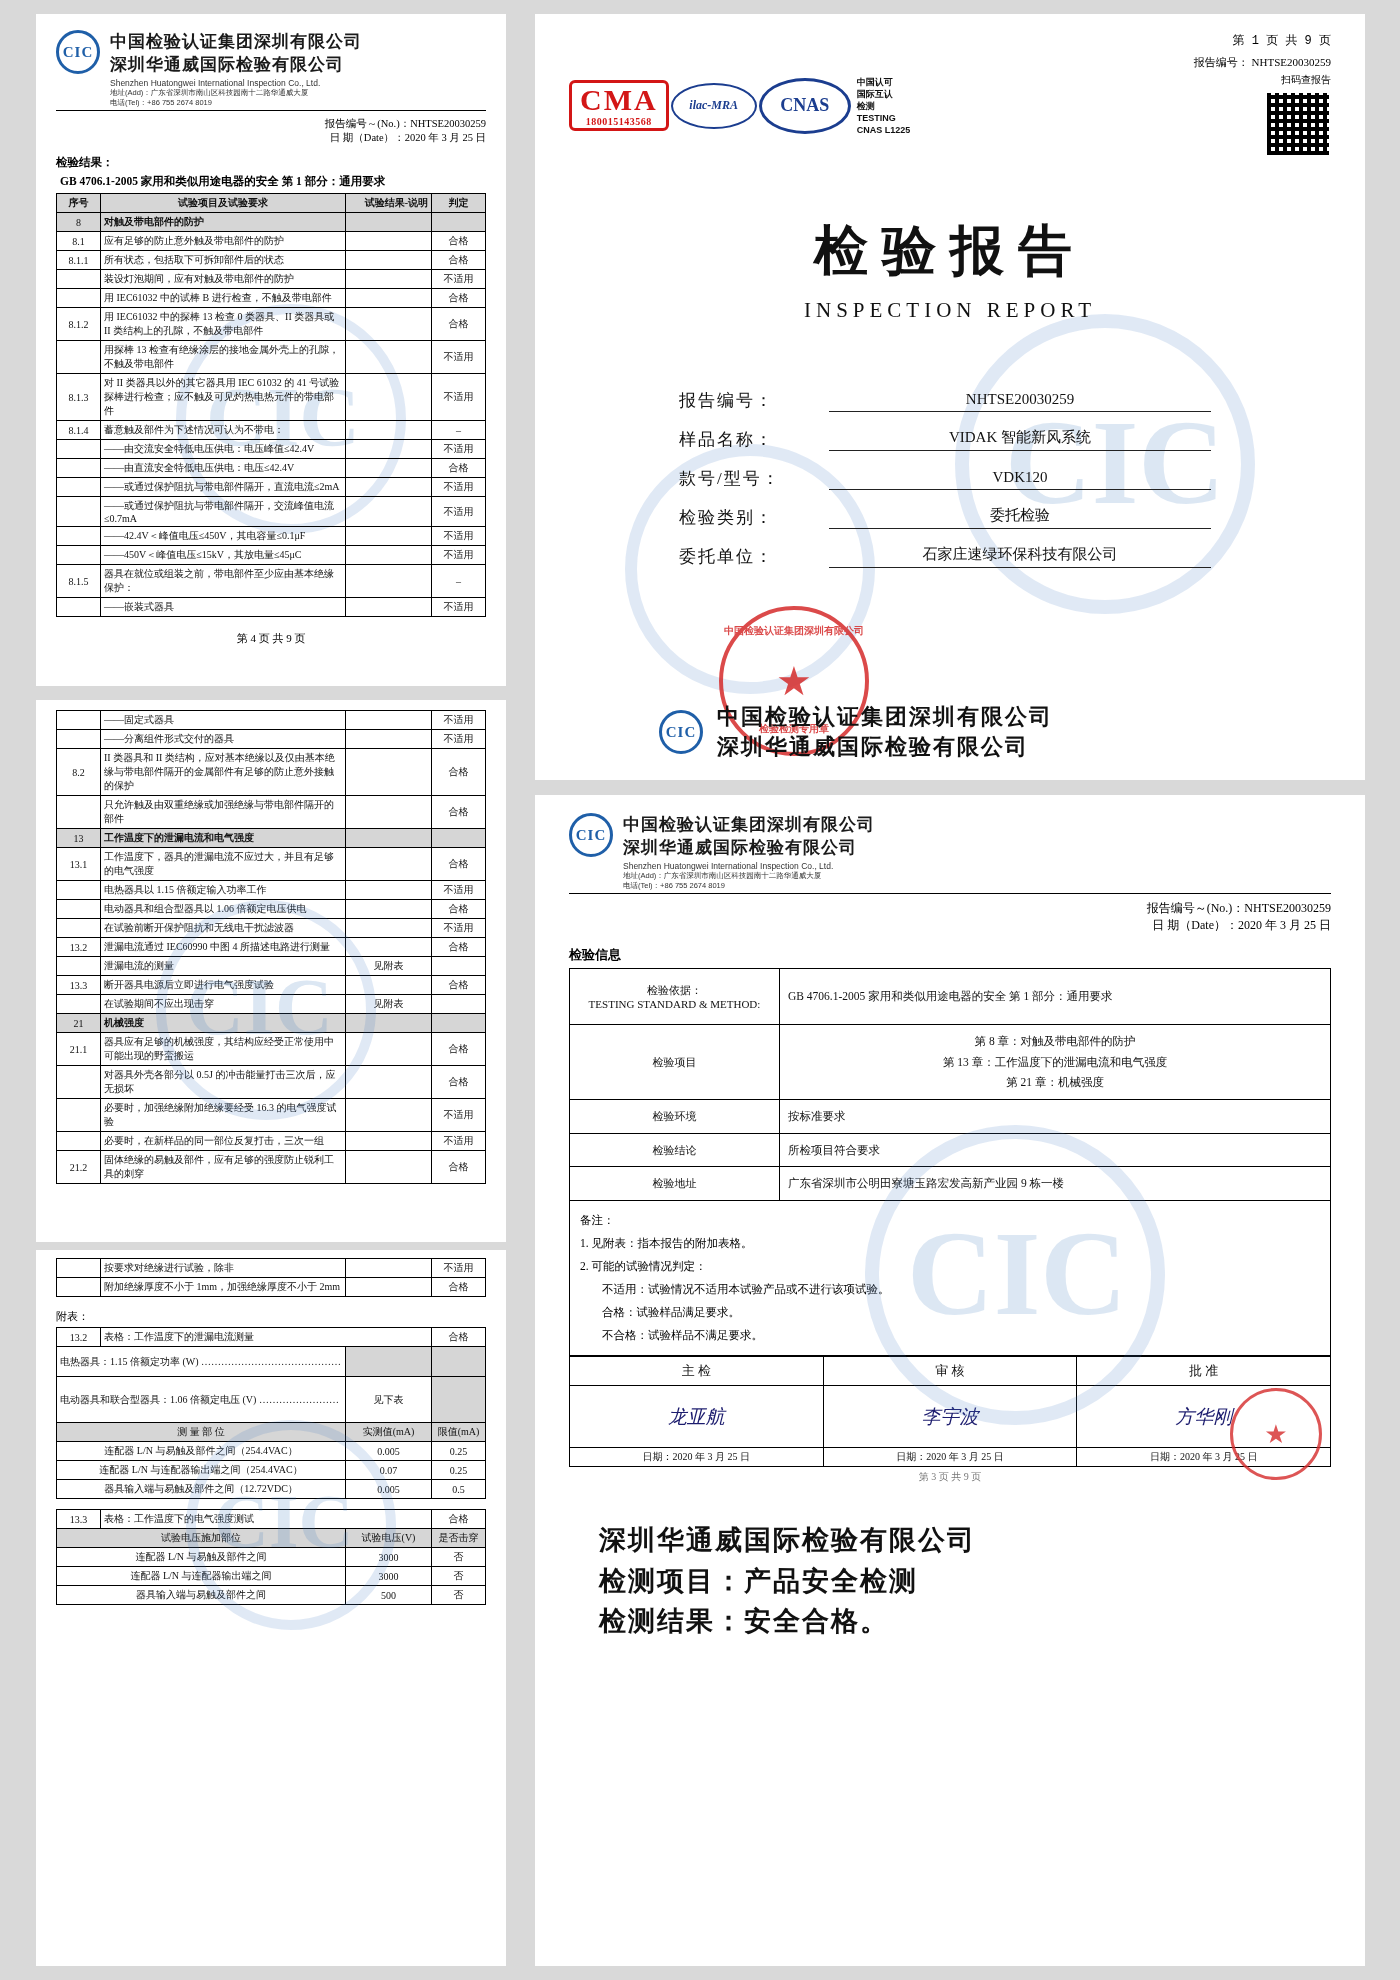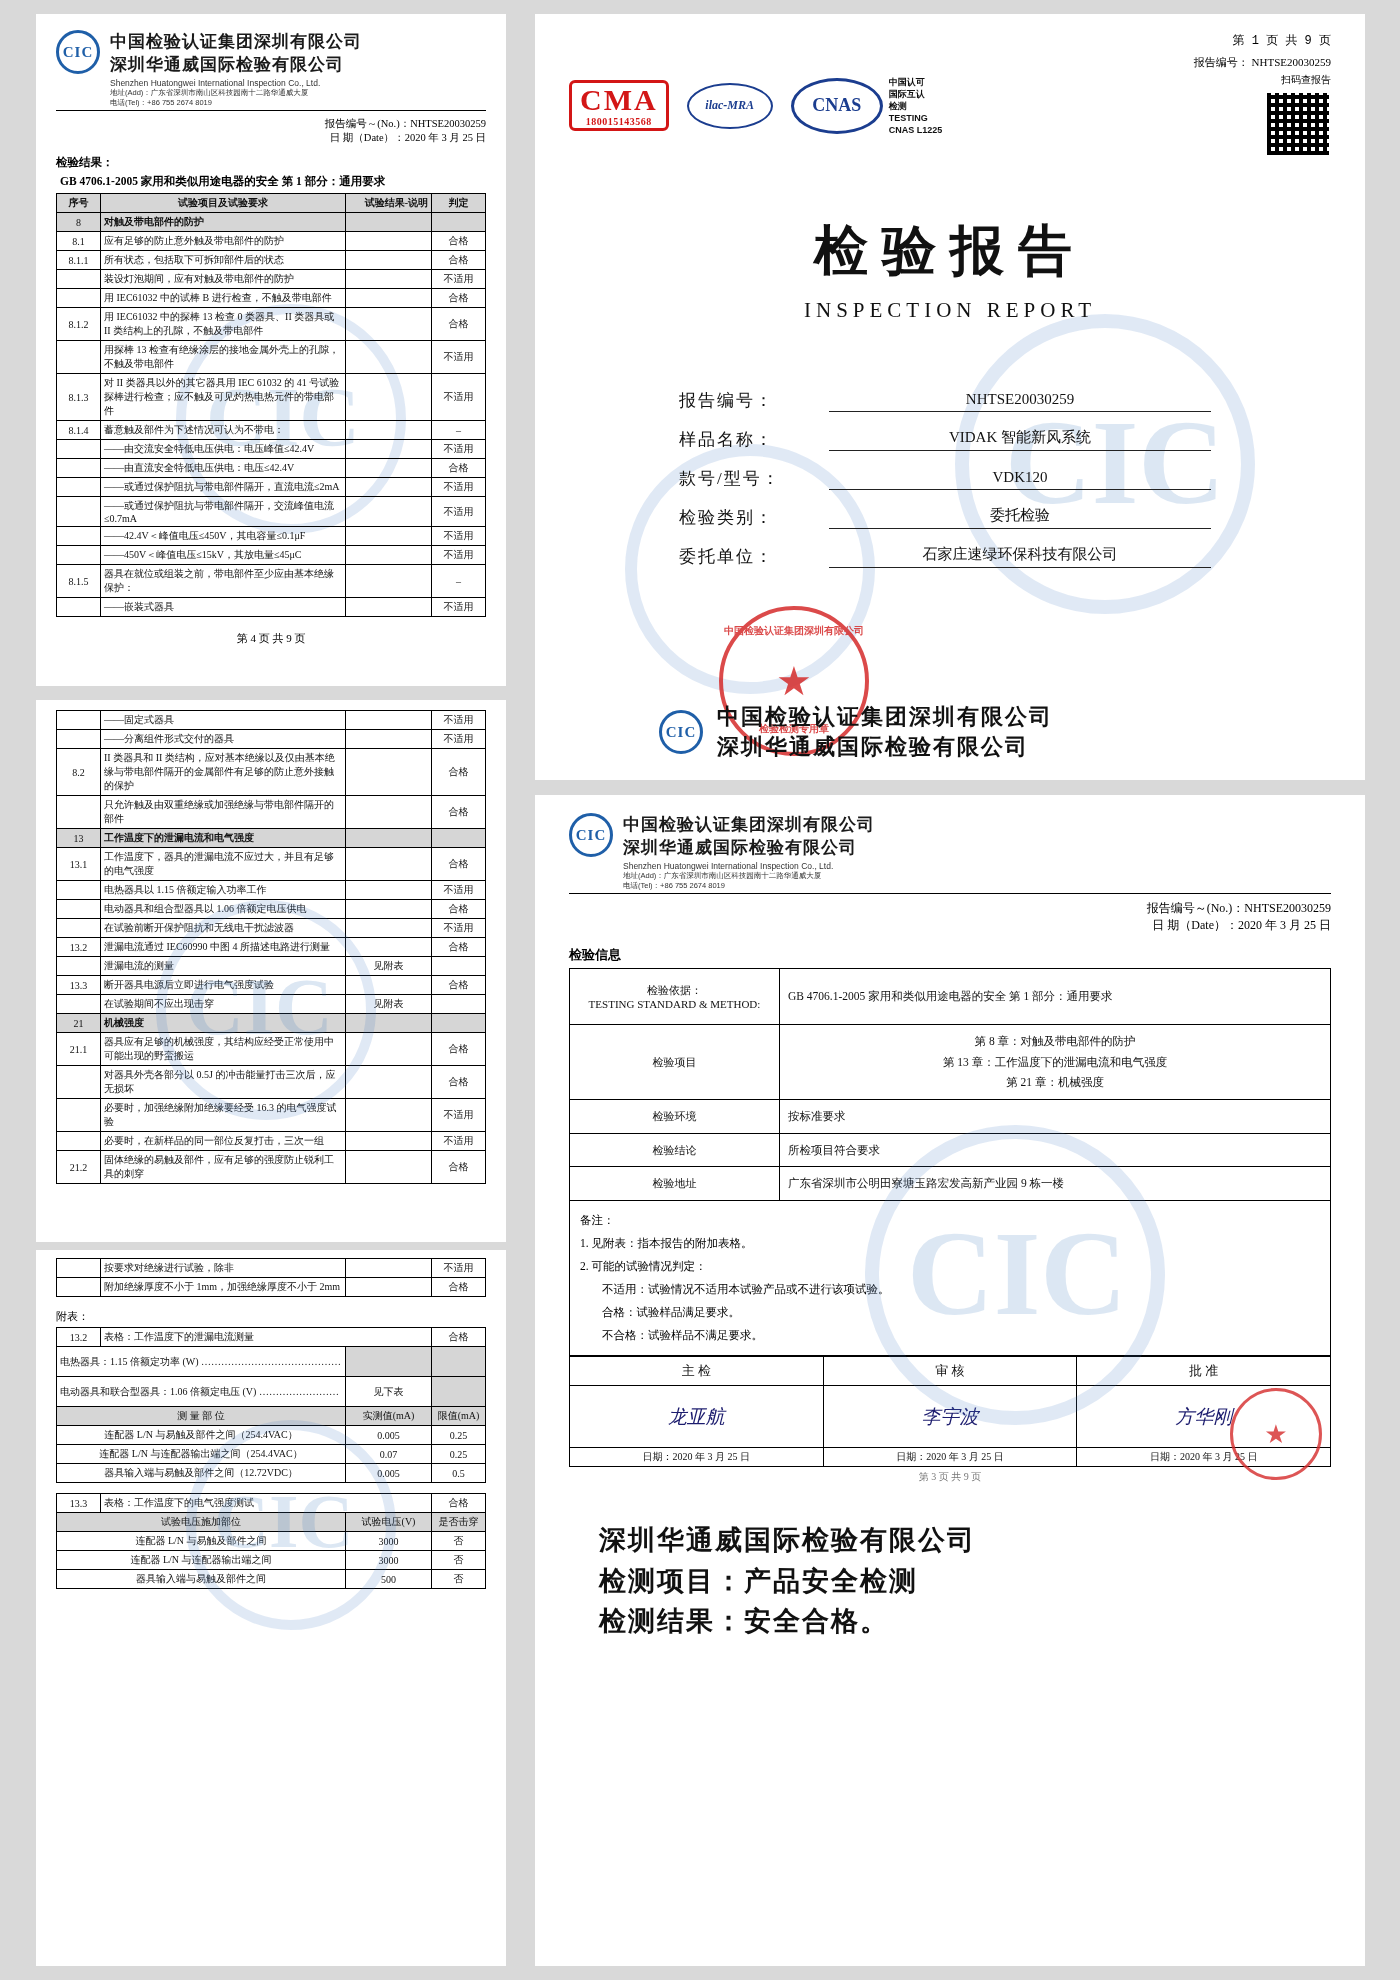--- a/index.html
+++ b/index.html
@@ -443,21 +443,21 @@
           <td class="ctr">13.2</td>
           <td colspan="2">表格：工作温度下的泄漏电流测量</td>
           <td class="ctr">合格</td>
         </tr>
         <tr>
           <td colspan="2" style="height:30px;">电热器具：1.15 倍额定功率 (W) ……………………………………</td>
           <td class="shade"></td>
           <td class="shade"></td>
         </tr>
         <tr>
-          <td colspan="2" style="height:30px;">电动器具和联合型器具：1.06 倍额定电压 (V) ……………………</td>
+          <td colspan="2" style="height:46px;">电动器具和联合型器具：1.06 倍额定电压 (V) ……………………</td>
           <td class="ctr">见下表</td>
           <td class="shade"></td>
         </tr>
         <tr class="shade">
           <td colspan="2" class="ctr">测 量 部 位</td>
           <td class="ctr">实测值(mA)</td>
           <td class="ctr">限值(mA)</td>
         </tr>
       </tbody>
       <tbody id="tbodyA1">
@@ -526,21 +526,21 @@
 
   <div style="padding:18px 34px; position:relative; height:100%;">
     <div style="display:flex; justify-content:space-between; align-items:flex-start;">
       <div style="flex:1;"></div>
       <div style="text-align:right;">
         <div style="font-size:12px; font-family:Liberation Mono, monospace;">第 1 页  共 9 页</div>
       </div>
     </div>
 
     <div class="cert-row" style="margin-top:6px; justify-content:space-between;">
-      <div class="cert-row" style="gap:18px;">
+      <div class="cert-row" style="gap:2px;">
         <div class="cma">
           <div class="big">CMA</div>
           <div class="num">180015143568</div>
         </div>
         <div class="ilac">ilac-MRA</div>
         <div class="cert-row" style="gap:6px;">
           <div class="cnas">CNAS</div>
           <div class="cnas-txt" style="white-space:pre-line;">中国认可
 国际互认
 检测

